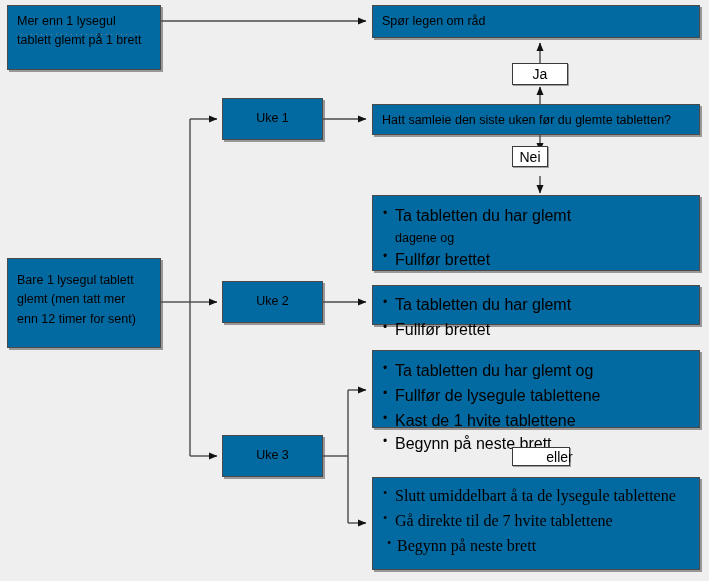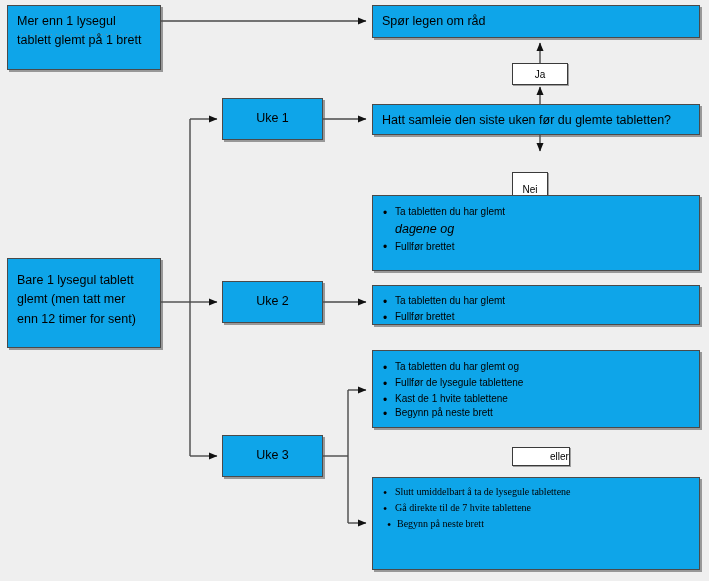--- a/index.html
+++ b/index.html
@@ -7,45 +7,45 @@
     width:709px;height:581px;
     background:#efefef;
     font-family:"Liberation Sans", sans-serif;
     overflow:hidden;
     position:relative;
   }
   #stage{position:absolute;left:0;top:0;width:709px;height:581px;}
   #wires{position:absolute;left:0;top:0;width:709px;height:581px;}
   .box{
     position:absolute;
-    background:#0ea5e9;
+    background:#0369a1;
     border:1.5px solid #4a4a4a;
     box-shadow:2px 2px 0 rgba(80,80,80,.55);
     box-sizing:border-box;
     font-size:12.5px;
     color:#000;
     line-height:1.55;
   }
   .pad{padding:6px 9px;}
   .center{display:flex;align-items:center;justify-content:center;text-align:center;}
   .tag{
     position:absolute;background:#fff;border:1.5px solid #3a3a3a;
     box-sizing:border-box;display:flex;align-items:center;justify-content:center;
-    font-size:10px;color:#000;box-shadow:1px 1px 0 rgba(80,80,80,.5);
+    font-size:14px;color:#000;box-shadow:1px 1px 0 rgba(80,80,80,.5);
   }
   ul.bl{margin:0;padding:0;list-style:none;}
   ul.bl li{
     position:relative;padding-left:13px;margin:0 0 1px 0;
-    font-size:10px;line-height:1.5;
+    font-size:16px;line-height:1.5;
   }
   ul.bl li:before{
     content:"•";position:absolute;left:1px;top:-0.5px;font-size:12px;
   }
   ul.bl li.tight{margin-bottom:-1px;}
-  .cont{padding-left:13px;font-size:12.5px;line-height:1.5;font-style:italic;}
+  .cont{padding-left:13px;font-size:12.5px;line-height:1.5;}
   .serif{font-family:"Liberation Serif", serif;}
   .serif li{font-size:14px;line-height:1.42;padding-left:9px;}
   .serif li:before{left:0;top:-1px;}
   .serif li.sp{padding-left:15px;}
   .serif li.sp:before{left:5px;}
   .ghost{
     position:absolute;left:11px;top:26px;width:120px;height:5px;
     background-image:radial-gradient(circle,#8a8a8a 0.7px,transparent 0.9px);
     background-size:5px 5px;opacity:.75;
   }
@@ -109,21 +109,21 @@
   </div>
 
   <div class="box center" style="left:222px;top:98px;width:101px;height:42px;">
     <span>Uke 1</span>
   </div>
 
   <div class="box pad" style="left:372px;top:104px;width:328px;height:31px;">
     <div>Hatt samleie den siste uken før du glemte tabletten?</div>
   </div>
 
-  <div class="tag" style="left:512px;top:172px;width:36px;height:34px;">
+  <div class="tag" style="left:512px;top:146px;width:36px;height:21px;">
     <span>Nei</span>
   </div>
 
   <div class="box pad" style="left:372px;top:195px;width:328px;height:76px;padding-top:8px;">
     <ul class="bl">
       <li>Ta tabletten du har glemt</li>
     </ul>
     <div class="cont">dagene og</div>
     <ul class="bl">
       <li>Fullfør brettet</li>

